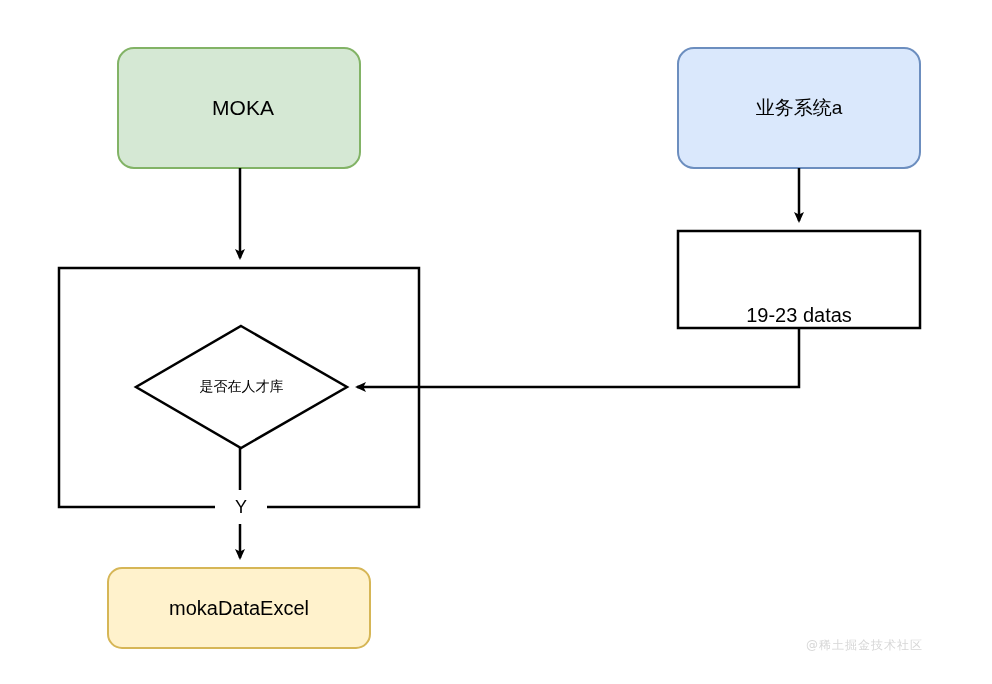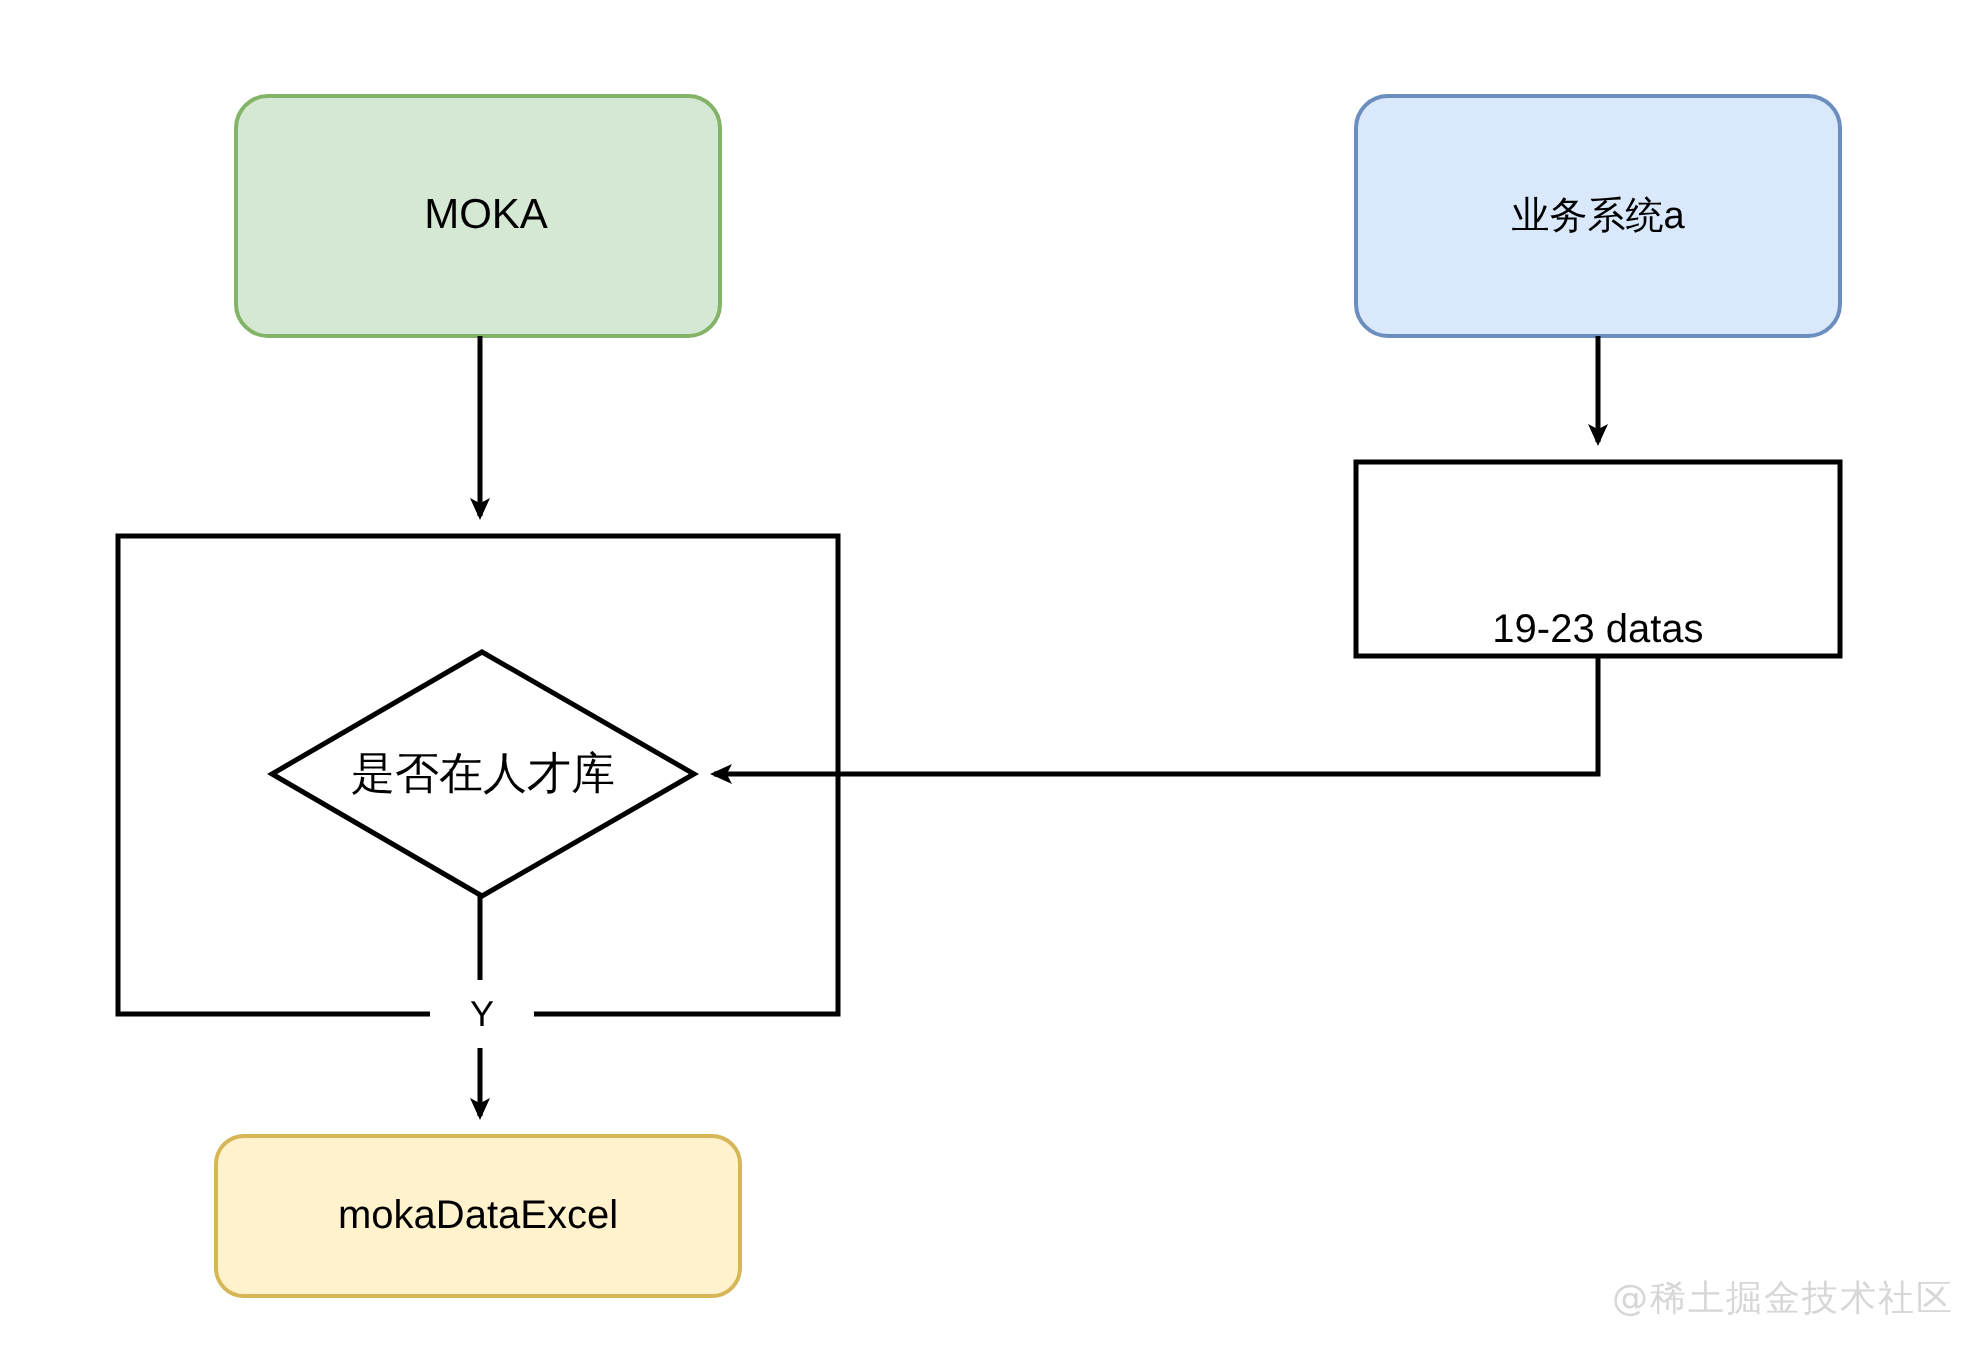--- a/index.html
+++ b/index.html
@@ -39,36 +39,36 @@
     left: 678px; top: 48px; width: 242px; height: 120px;
     font-size: 19px;
   }
   #label-datas {
     left: 678px; top: 231px; width: 242px; height: 97px;
     font-size: 20px;
     margin-top: 36px;
   }
   #label-decision {
     left: 136px; top: 326px; width: 211px; height: 122px;
-    font-size: 22px;
+    font-size: 14px;
   }
   #label-excel {
     left: 108px; top: 568px; width: 262px; height: 80px;
     font-size: 20px;
   }
   #label-yes {
     left: 215px; top: 490px; width: 52px; height: 34px;
     font-size: 18px;
     background: #ffffff;
   }
   #watermark {
     position: absolute;
     left: 806px;
     top: 637px;
-    font-size: 18px;
+    font-size: 12px;
     color: #d7d7d7;
     letter-spacing: 1px;
     font-family: "DejaVu Sans", sans-serif;
     white-space: nowrap;
   }
 </style>
 </head>
 <body>
 
 <svg id="canvas" viewBox="0 0 992 684" xmlns="http://www.w3.org/2000/svg">

